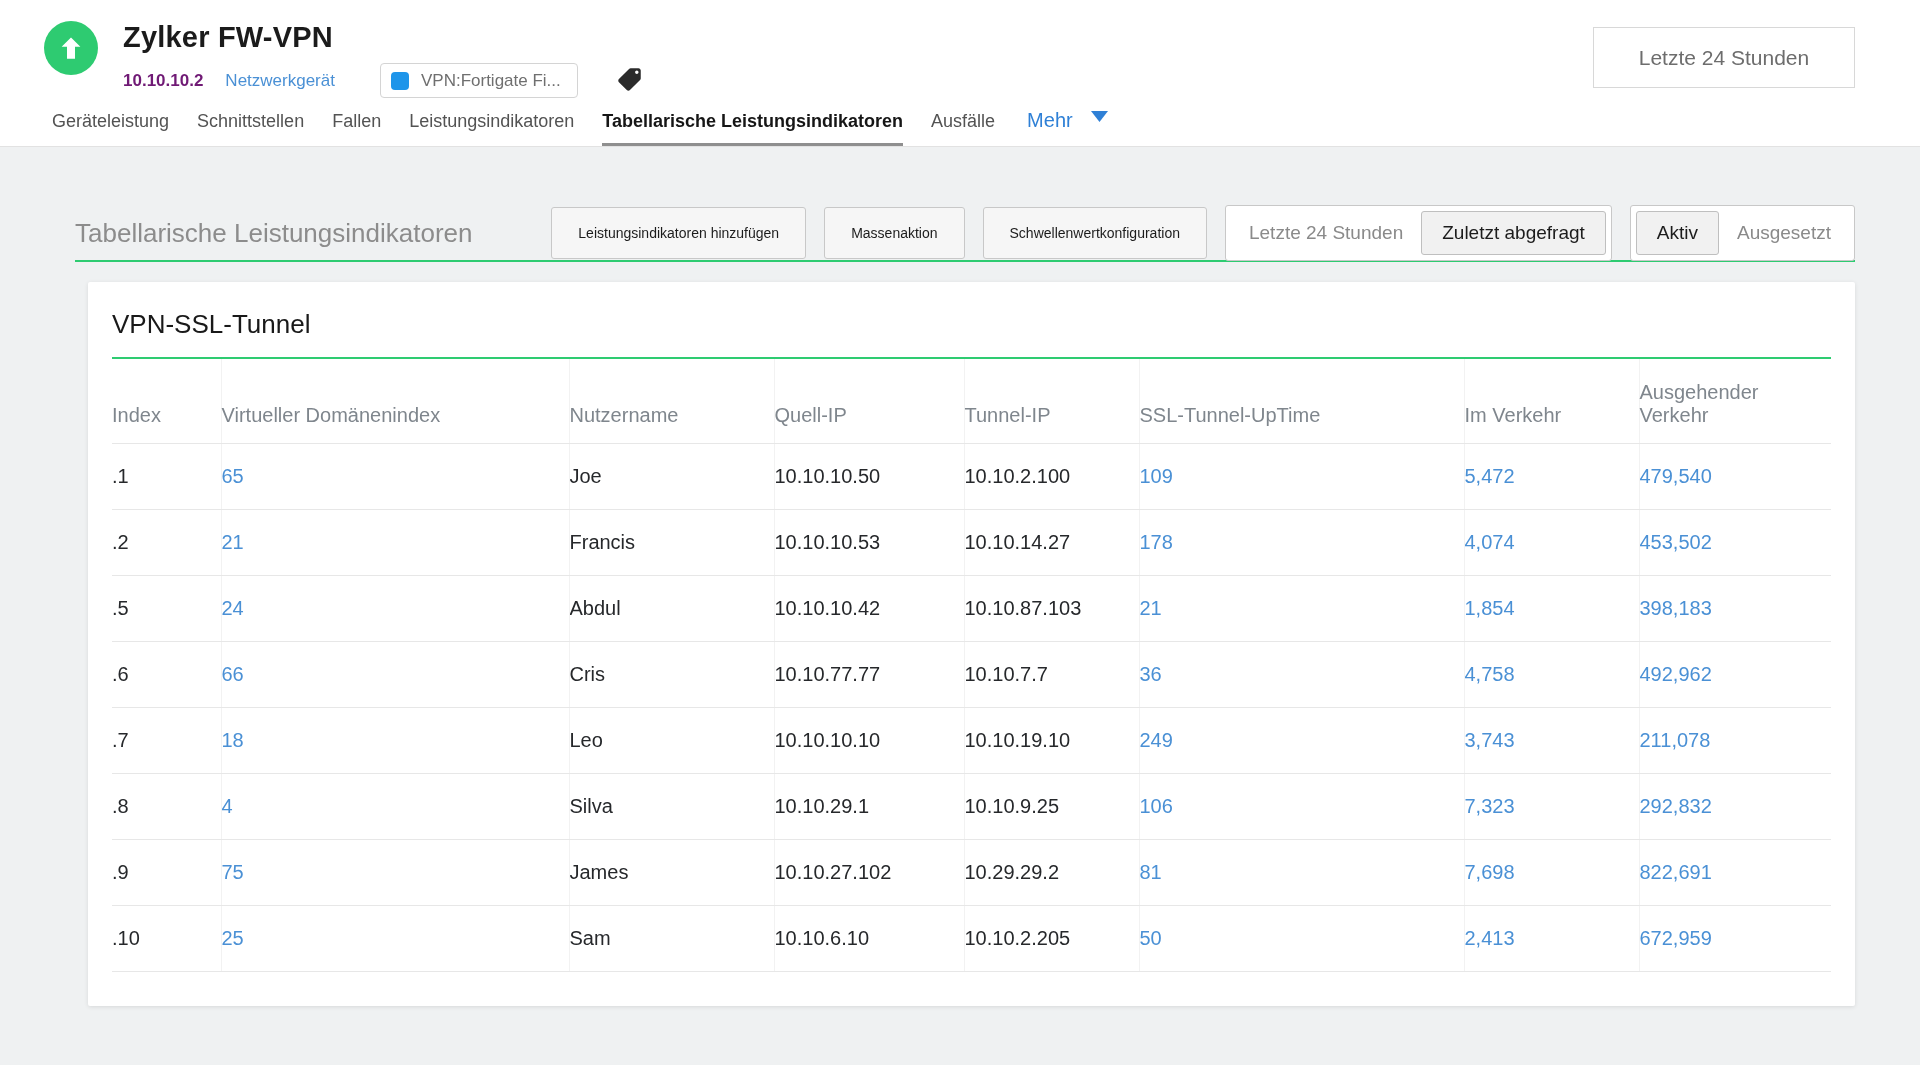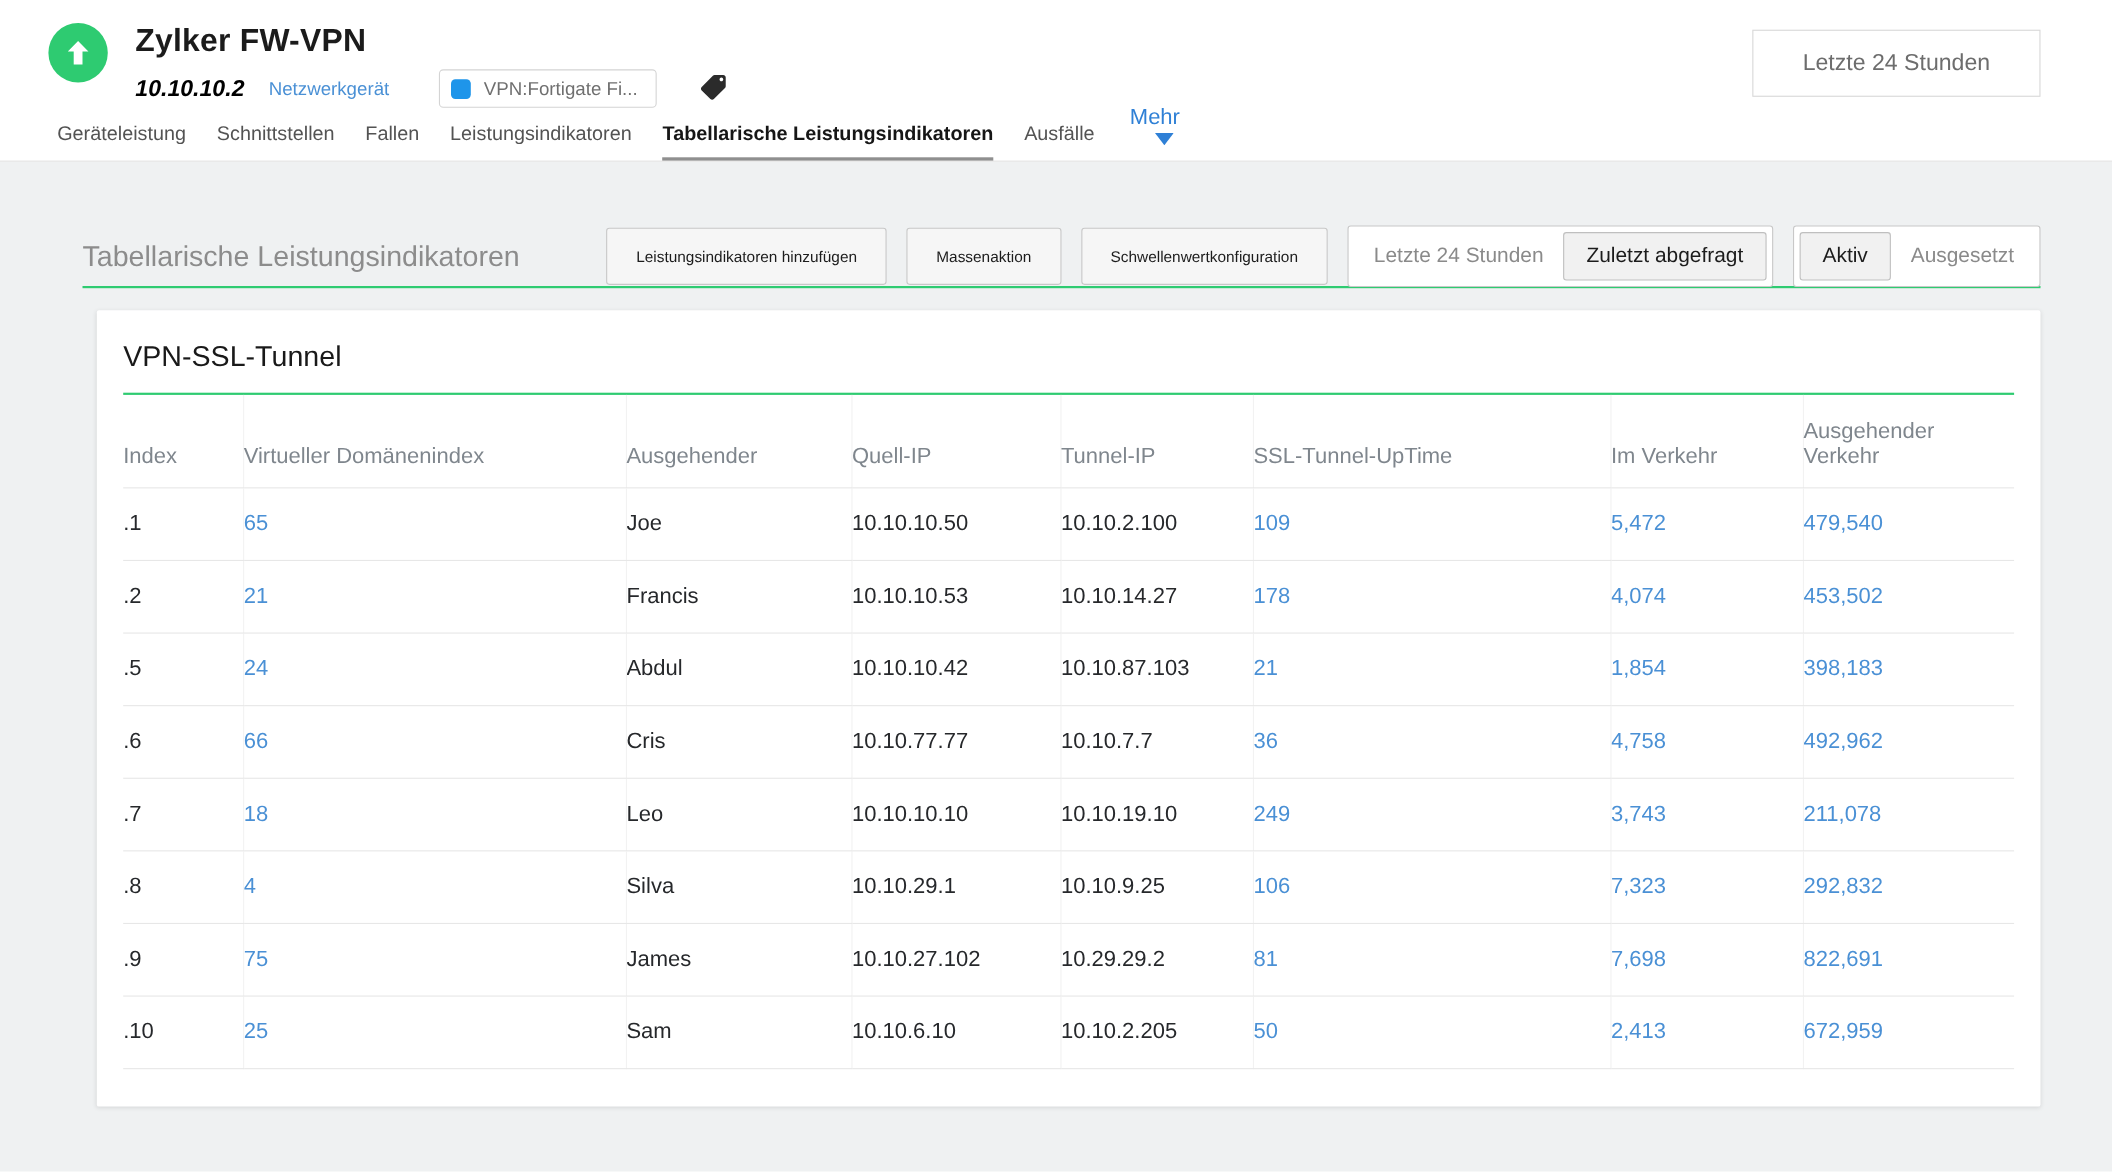--- a/index.html
+++ b/index.html
@@ -23,21 +23,21 @@
   }
   .head-main{display:flex;align-items:flex-start;padding:21px 0 0 44px;}
   .status-circle{
     width:54px;height:54px;border-radius:50%;
     background:var(--green);
     display:flex;align-items:center;justify-content:center;flex:0 0 auto;
   }
   .head-text{margin-left:25px;}
   .device-title{font-size:29px;font-weight:600;color:#1b1b1b;letter-spacing:.2px;}
   .device-meta{display:flex;align-items:center;margin-top:9px;}
-  .device-ip{font-size:21px;font-weight:600;color:#000000;font-style:italic;}
+  .device-ip{font-size:17px;font-weight:600;color:#701a75;}
   .device-type{font-size:17px;color:var(--blue);margin-left:22px;cursor:pointer;}
   .tag-chip{
     display:inline-flex;align-items:center;margin-left:45px;
     border:1px solid #d4d4d4;border-radius:4px;height:35px;
     padding:0 16px 0 10px;color:#6f6f6f;font-size:17px;cursor:pointer;background:#fff;
   }
   .tag-chip .chip-sq{width:18px;height:18px;border-radius:4px;background:var(--tagblue);margin-right:12px;}
   .tag-icon{margin-left:38px;margin-top:2px;cursor:pointer;}
   .time-box{
     position:absolute;top:27px;right:65px;width:262px;height:61px;
@@ -52,21 +52,21 @@
   }
   .tab{
     font-size:18px;color:#535353;text-decoration:none;cursor:pointer;
     padding:0 0 14px 0;margin-right:28px;white-space:nowrap;
   }
   .tab.active{
     font-weight:700;color:#161616;
     border-bottom:3px solid #8f8f8f;padding-bottom:11px;
   }
   .tab.more{
-    color:#2f80d6;font-size:20px;display:flex;align-items:center;margin-left:4px;flex-direction:column;
+    color:#2f80d6;font-size:20px;display:flex;margin-left:4px;
   }
   .tab.more svg{margin-left:18px;margin-top:2px;}
 
   
   .section-bar{
     display:flex;align-items:center;justify-content:space-between;
     margin:60px 65px 0 75px;height:52px;
   }
   .section-title{font-size:26px;color:#8c8c8c;}
   .section-actions{display:flex;align-items:center;gap:18px;}
@@ -187,21 +187,21 @@
         <col style="width:190px">
       <col style="width:175px">
         <col style="width:325px">
         <col style="width:175px">
         <col>
     </colgroup>
     <thead>
       <tr>
         <th>Index</th>
         <th>Virtueller Domänenindex</th>
-        <th>Ausgehender</th>
+        <th>Nutzername</th>
         <th>Quell-IP</th>
         <th>Tunnel-IP</th>
         <th>SSL-Tunnel-UpTime</th>
         <th>Im Verkehr</th>
         <th>Ausgehender Verkehr</th>
       </tr>
     </thead>
     <tbody>
         <tr>
     <td class="c-dark">.1</td>

